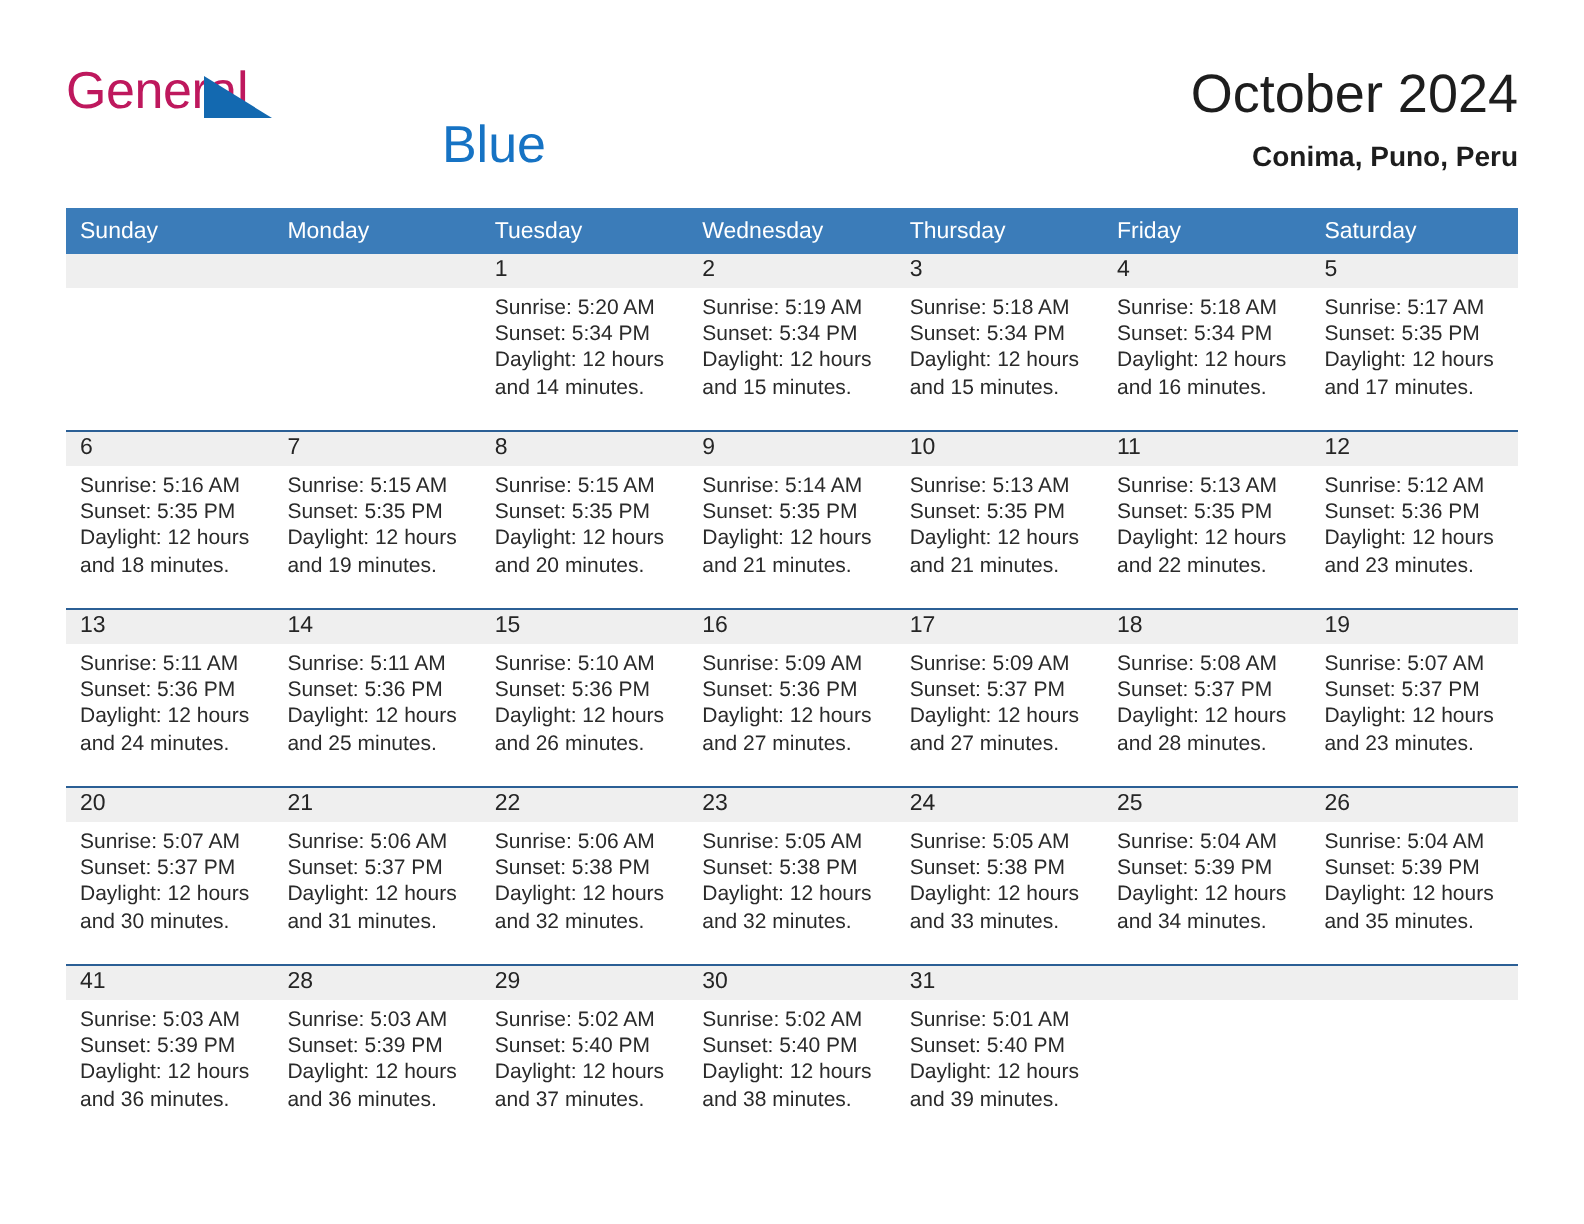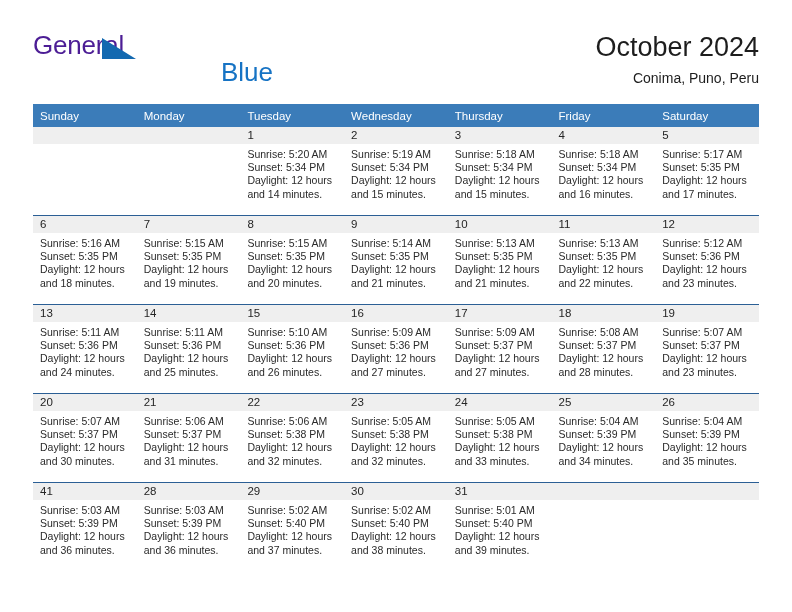--- a/index.html
+++ b/index.html
@@ -36,21 +36,21 @@
     width: 240px;
     height: 62px;
   }
   .brand-top {
     position: relative;
     height: 30px;
     line-height: 30px;
   }
   .brand-general {
     font-size: 26px;
-    color: #4c1d95;
+    color: #be185d;
     letter-spacing: -0.2px;
     font-family: "Liberation Sans", sans-serif;
   }
   .brand-tri {
     position: absolute;
     left: 69px;
     top: 8px;
     width: 0;
     height: 0;
     border-left: 34px solid #1369b0;
@@ -80,21 +80,21 @@
     white-space: nowrap;
     font-weight: normal;
     margin: 0;
   }
   .cal-sub {
     font-size: 14px;
     color: #1d1d1d;
     line-height: 22px;
     margin: 3px 0 8px 0;
     white-space: nowrap;
-    font-weight: normal;
+    font-weight: bold;
   }
 
   
   .cal {
     position: absolute;
     left: 33px;
     top: 104px;
     width: 726px;
     border-collapse: collapse;
     table-layout: fixed;

